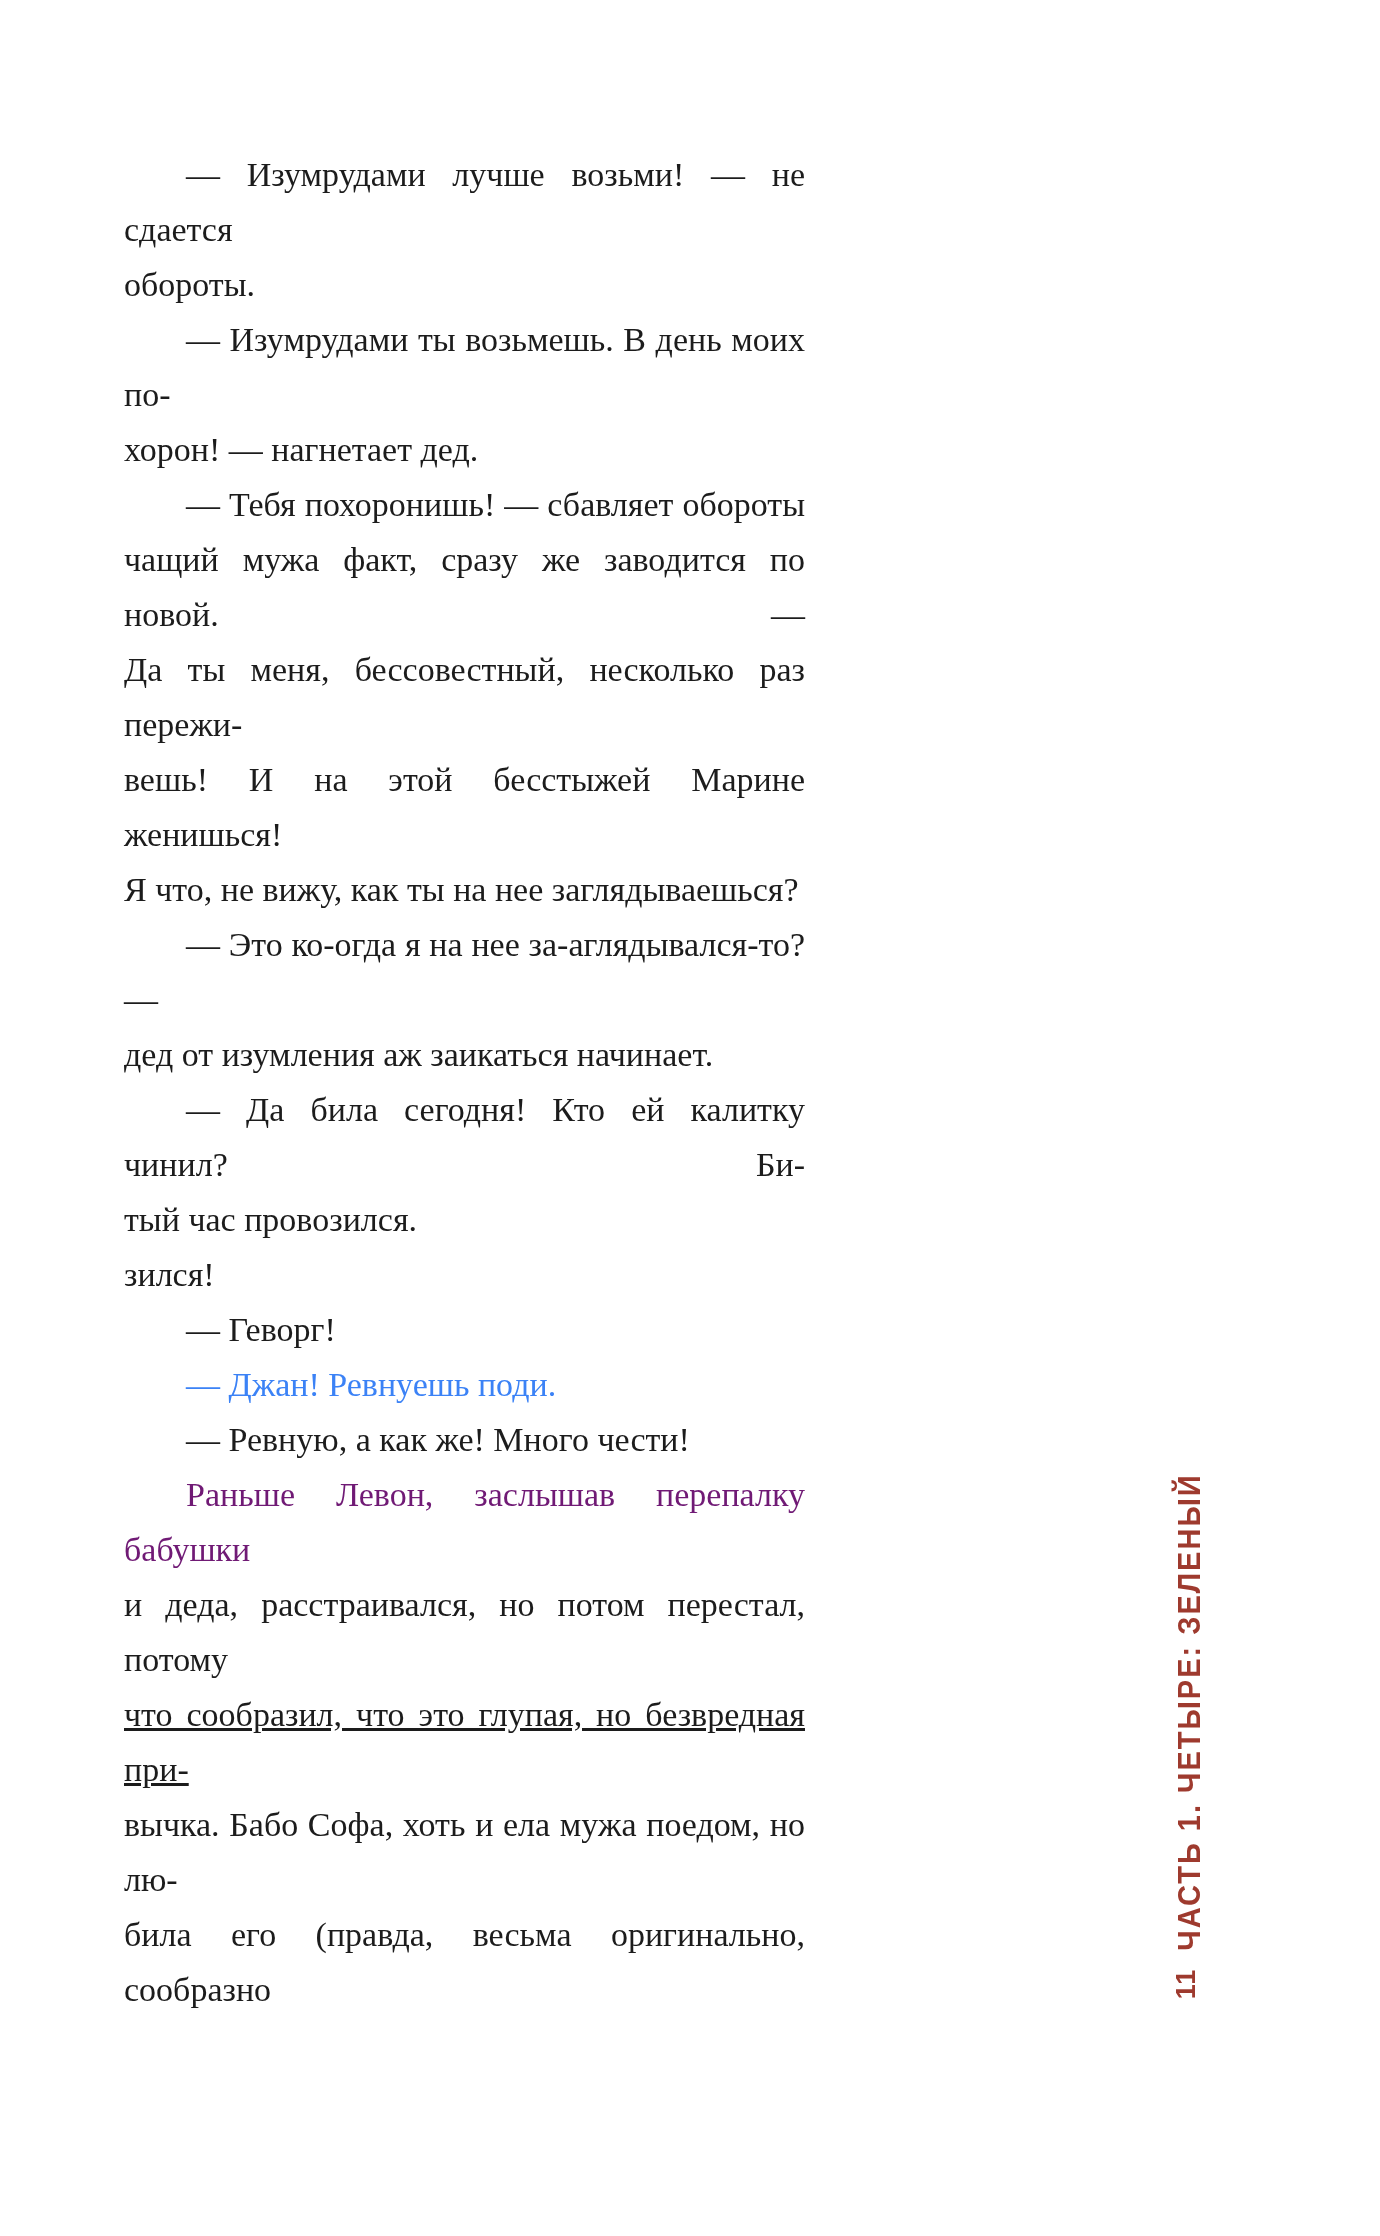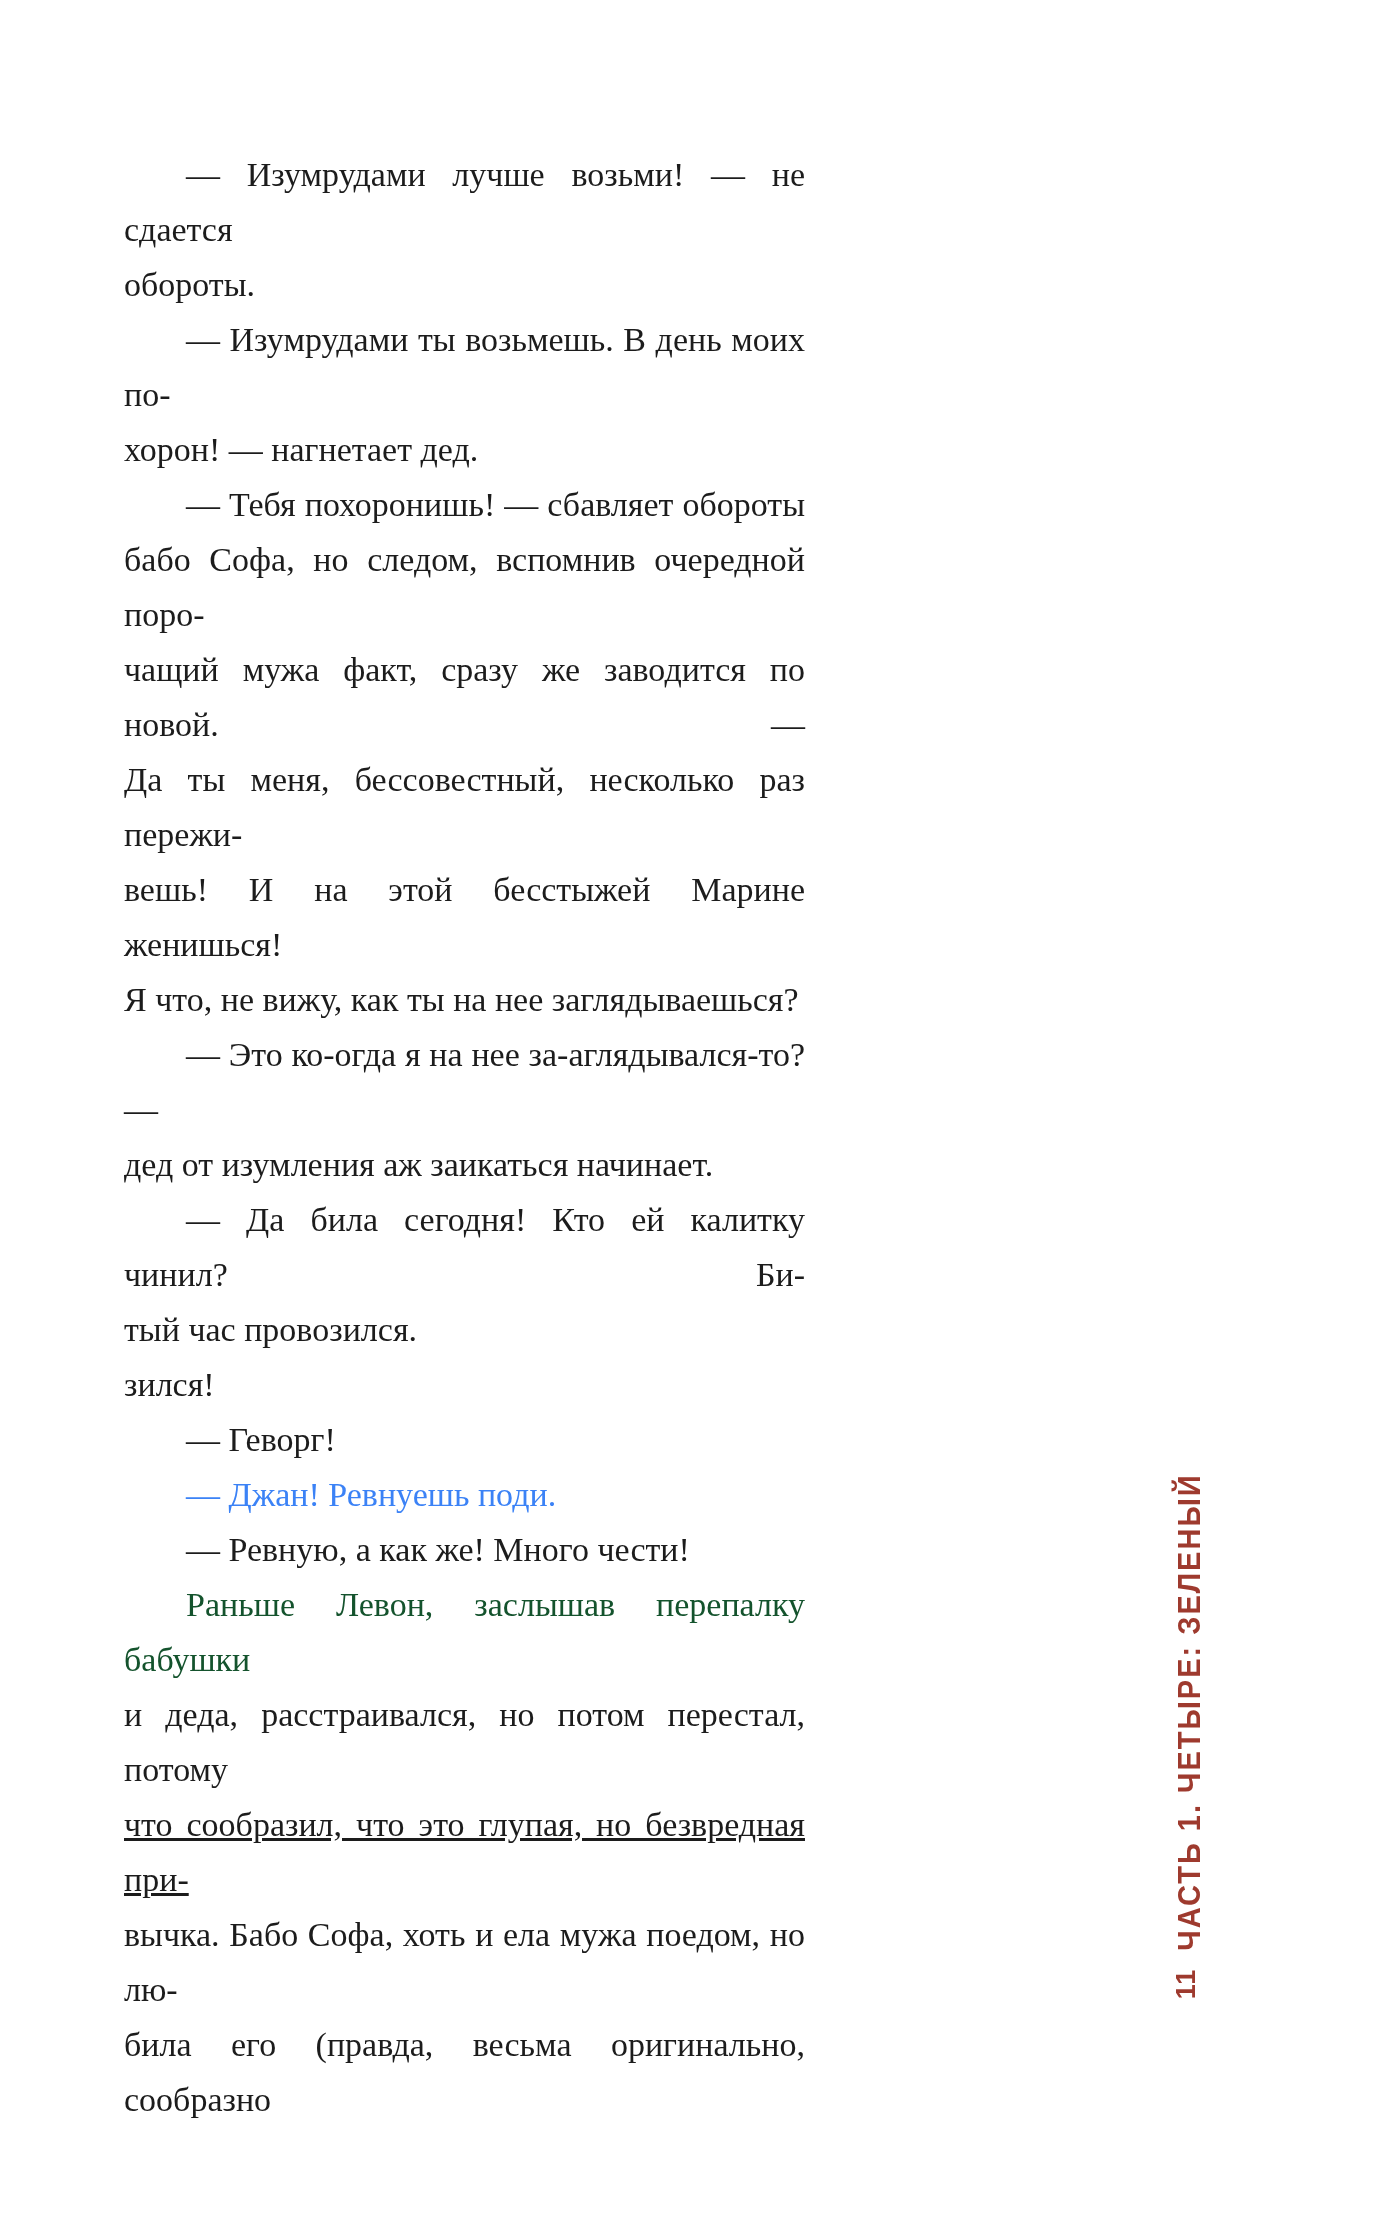--- a/index.html
+++ b/index.html
@@ -68,34 +68,33 @@
 </head>
 <body>
 
 <div class="page">
   <div class="text-block" id="text-block">
       <div class="line ind j" style="color: rgb(28, 28, 28);">— Изумрудами лучше возьми! — не сдается</div>
       <div class="line" style="color: rgb(28, 28, 28);">обороты.</div>
       <div class="line ind j" style="color: rgb(28, 28, 28);">— Изумрудами ты возьмешь. В день моих по-</div>
       <div class="line" style="color: rgb(28, 28, 28);">хорон! — нагнетает дед.</div>
       <div class="line ind j" style="color: rgb(28, 28, 28);">— Тебя похоронишь! — сбавляет обороты</div>
-      <div class="line j" style="color: rgb(28, 28, 28);">бабо Софа, но следом, вспомнив очередной поро-</div>
       <div class="line j" style="color: rgb(28, 28, 28);">чащий мужа факт, сразу же заводится по новой. —</div>
       <div class="line j" style="color: rgb(28, 28, 28);">Да ты меня, бессовестный, несколько раз пережи-</div>
       <div class="line j" style="color: rgb(28, 28, 28);">вешь! И на этой бесстыжей Марине женишься!</div>
       <div class="line" style="color: rgb(28, 28, 28);">Я что, не вижу, как ты на нее заглядываешься?</div>
       <div class="line ind j" style="color: rgb(28, 28, 28);">— Это ко-огда я на нее за-аглядывался-то? —</div>
       <div class="line" style="color: rgb(28, 28, 28);">дед от изумления аж заикаться начинает.</div>
       <div class="line ind j" style="color: rgb(28, 28, 28);">— Да била сегодня! Кто ей калитку чинил? Би-</div>
       <div class="line" style="color: rgb(28, 28, 28);">тый час провозился.</div>
       <div class="line" style="color: rgb(28, 28, 28);">зился!</div>
       <div class="line ind" style="color: rgb(28, 28, 28);">— Геворг!</div>
       <div class="line ind" style="color: #3b82f6;">— Джан! Ревнуешь поди.</div>
       <div class="line ind" style="color: rgb(28, 28, 28);">— Ревную, а как же! Много чести!</div>
-      <div class="line ind j" style="color: #14532d;">Раньше Левон, заслышав перепалку бабушки</div>
+      <div class="line ind j" style="color: #701a75;">Раньше Левон, заслышав перепалку бабушки</div>
       <div class="line j" style="color: rgb(28, 28, 28);">и деда, расстраивался, но потом перестал, потому</div>
       <div class="line j" style="color: rgb(28, 28, 28); text-decoration: underline;">что сообразил, что это глупая, но безвредная при-</div>
       <div class="line j" style="color: rgb(28, 28, 28);">вычка. Бабо Софа, хоть и ела мужа поедом, но лю-</div>
       <div class="line j" style="color: rgb(28, 28, 28);">била его (правда, весьма оригинально, сообразно</div>
     </div>
   <div class="sidebar-title" style="color: rgb(158, 58, 46);">ЧАСТЬ 1. ЧЕТЫРЕ: ЗЕЛЕНЫЙ</div>
   <div class="page-number" style="color: rgb(158, 58, 46);">11</div>
 </div>
 
 </body></html>

